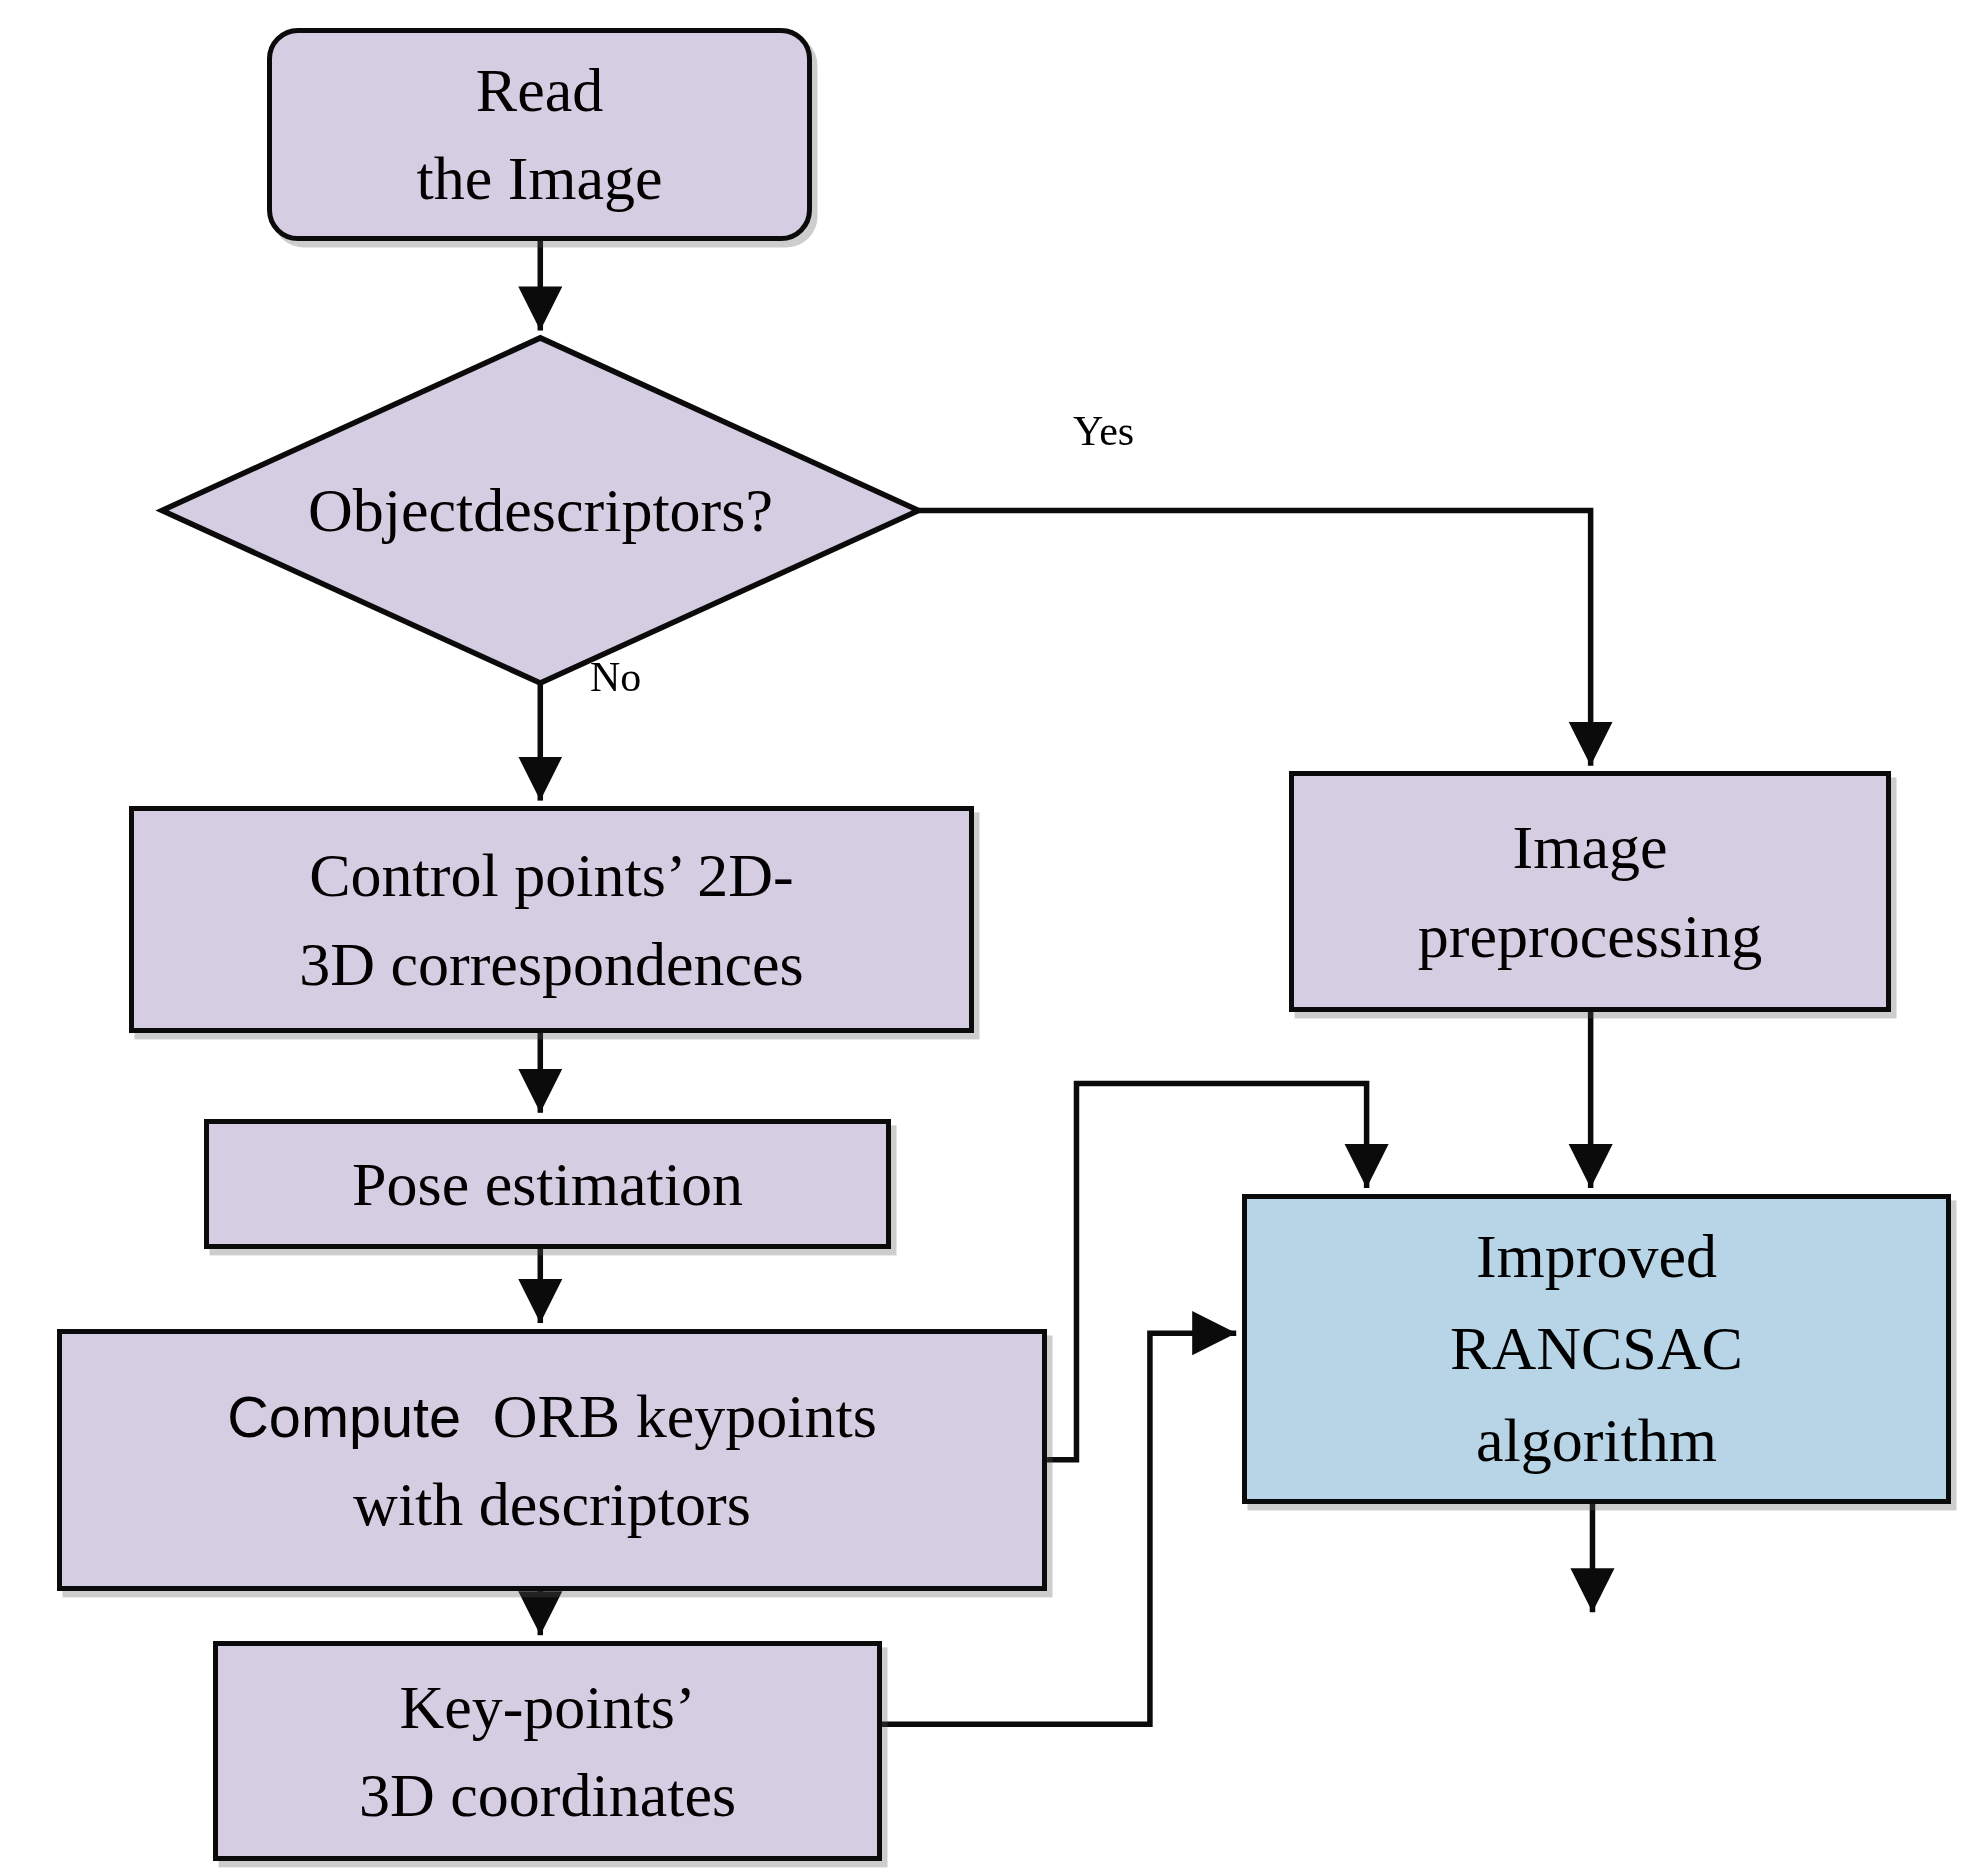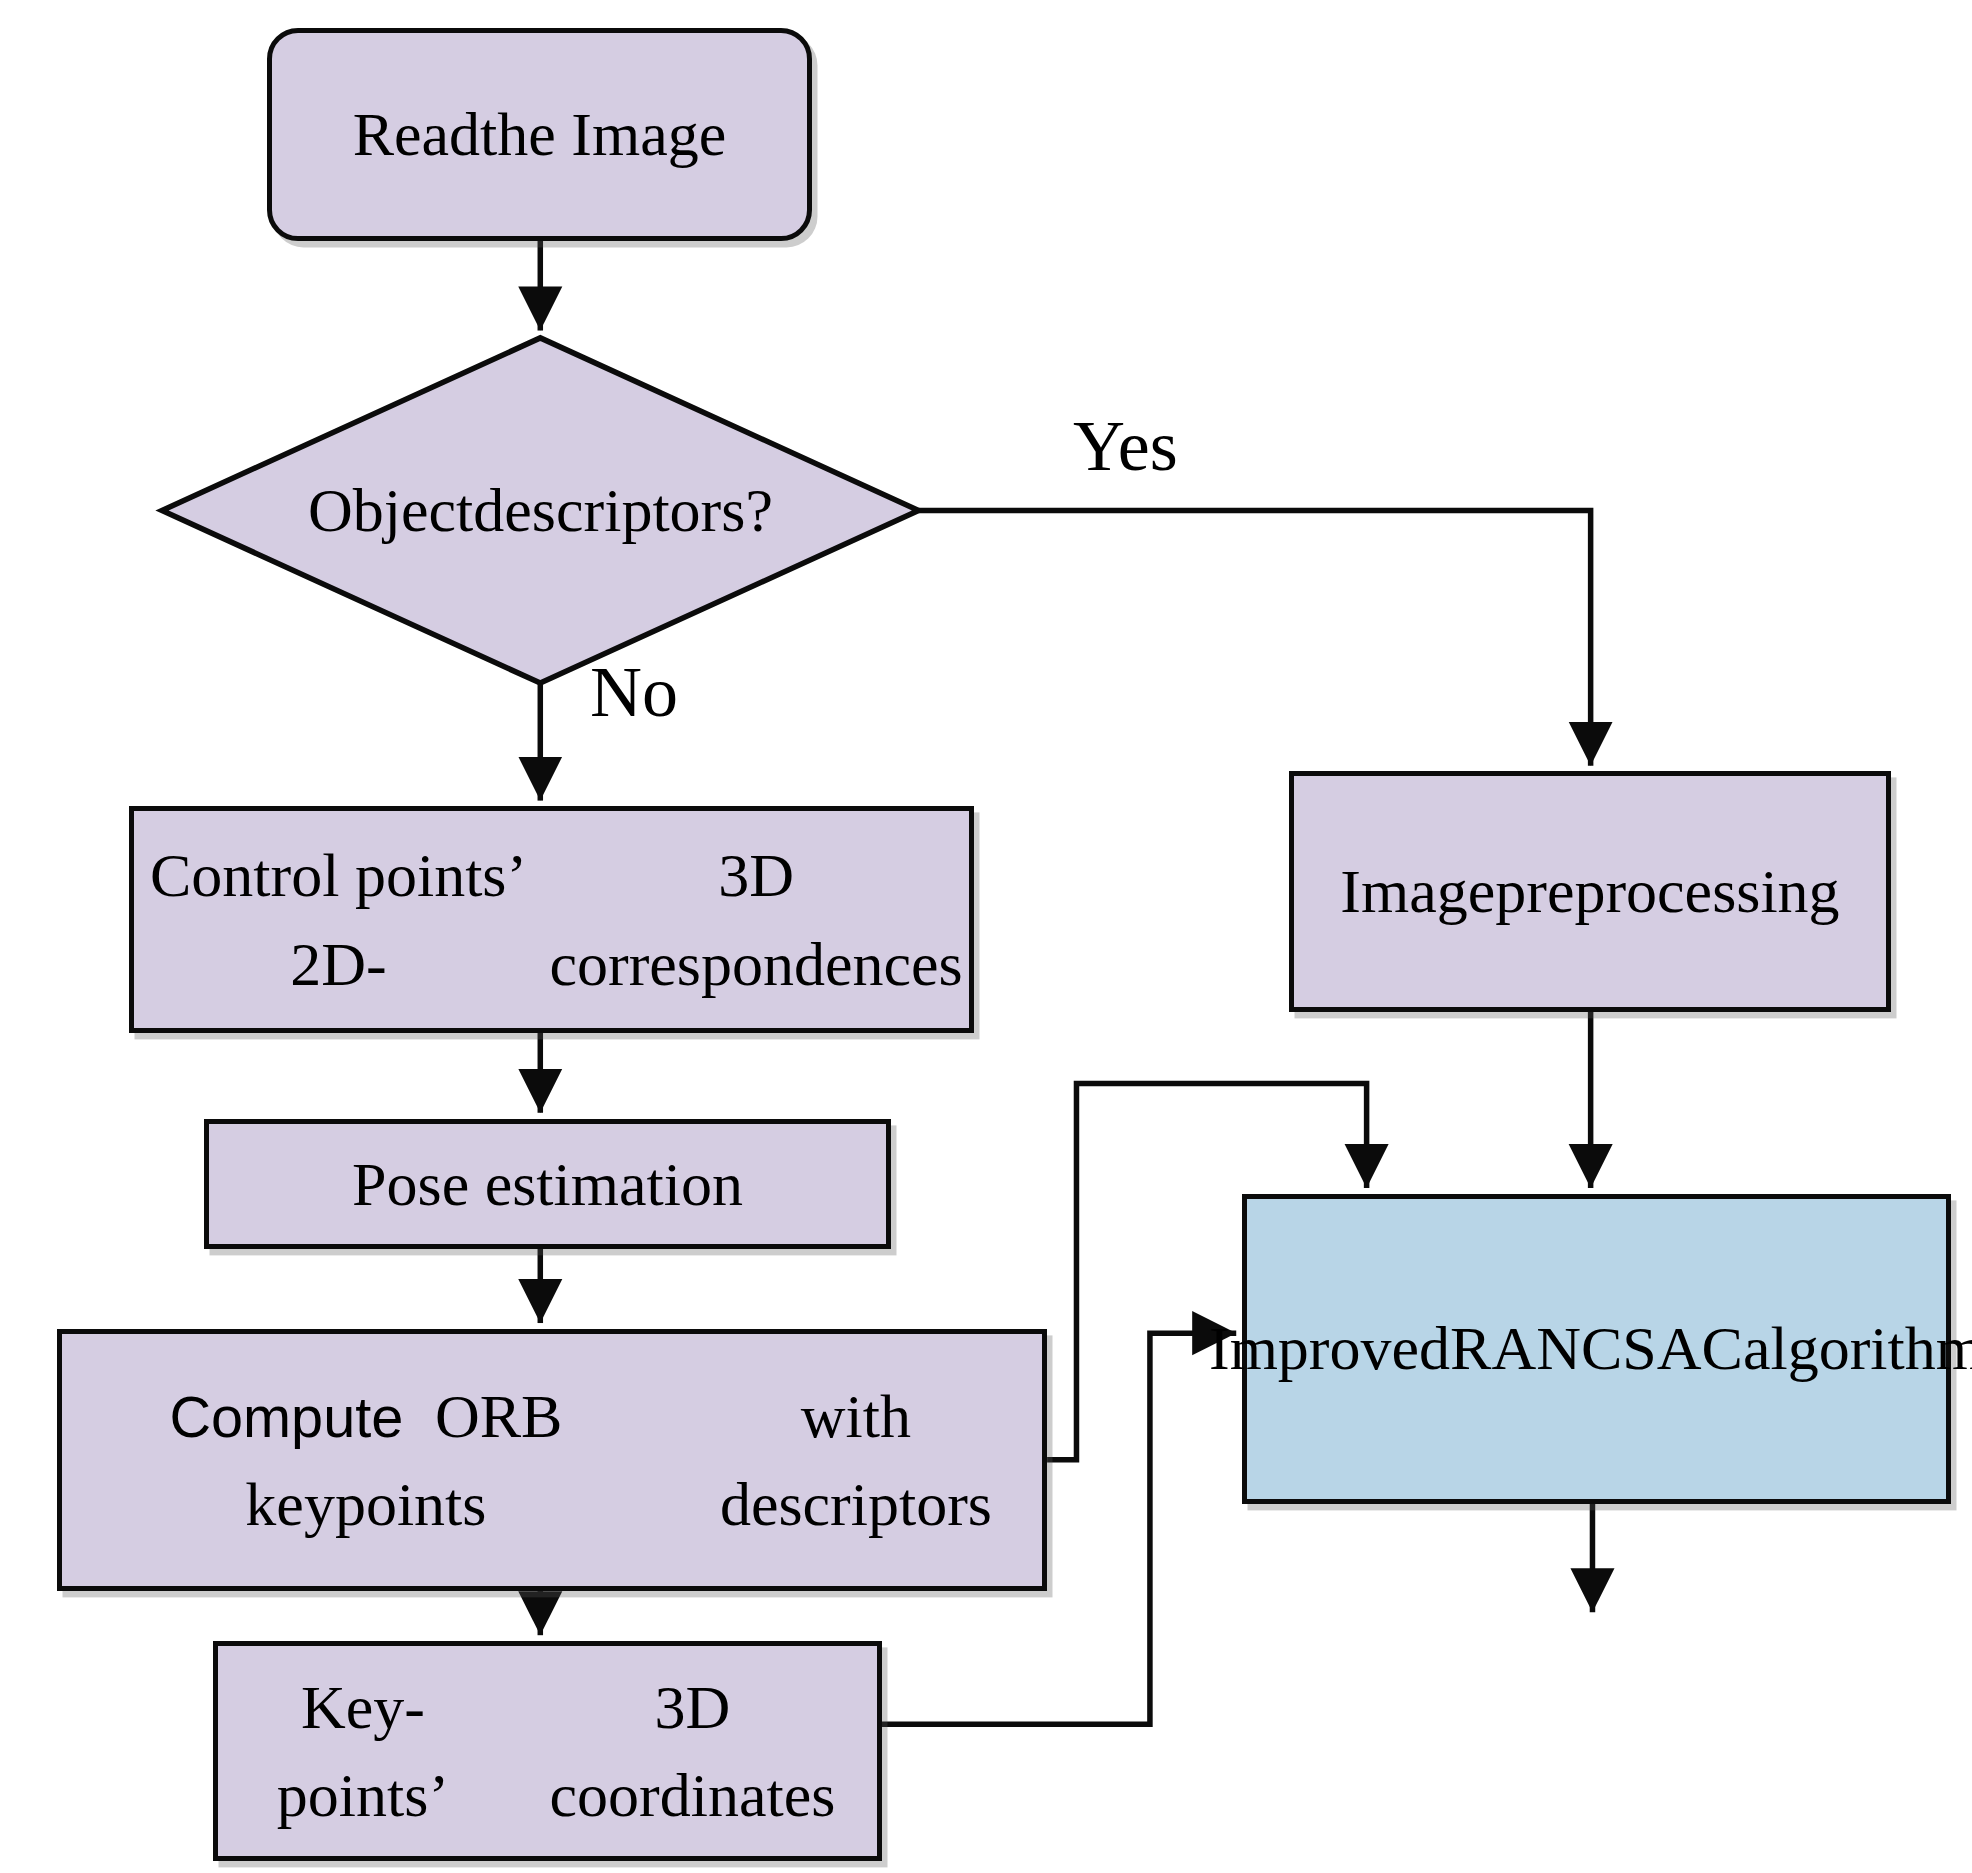--- a/index.html
+++ b/index.html
@@ -20,21 +20,21 @@
     font-family:"Liberation Serif","DejaVu Serif",serif;
     color:var(--text);
   }
   #wires{position:absolute;left:0;top:0;width:100%;height:100%;}
   .edge{fill:none;stroke:var(--stroke);stroke-width:6;}
   .diamond{fill:var(--node-fill);stroke:var(--stroke);stroke-width:6;}
   .ah{fill:var(--stroke);}
   .node{
     position:absolute;
     display:flex;
-    flex-direction:row;
+    flex-direction:column;
     align-items:center;
     justify-content:center;
     text-align:center;
     background:var(--node-fill);
     border:5.5px solid var(--stroke);
     box-shadow:5.5px 6.4px 0 rgba(90,90,90,0.30);
     font-size:62px;
     line-height:1.42;
   }
   .rounded{border-radius:31px;}
@@ -45,21 +45,21 @@
     flex-direction:row;
     align-items:center;
     justify-content:center;
     text-align:center;
     font-size:62px;
     line-height:1.5;
     background:transparent;
   }
   .edge-label{
     position:absolute;
-    font-size:72px;
+    font-size:42px;
     line-height:1;
     white-space:nowrap;
   }
   .sans{font-family:"Liberation Sans","DejaVu Sans",sans-serif;font-size:0.93em;text-align:right;}
   .word-gap{margin-left:0.26em;}
 </style>
 </head>
 <body>
 
 <div id="canvas">

